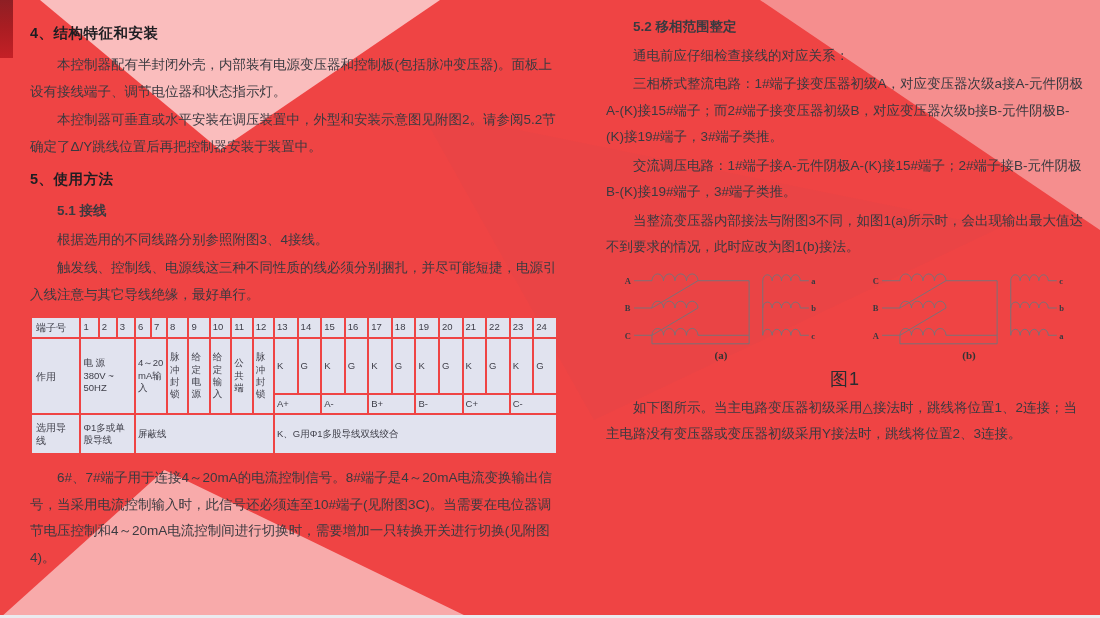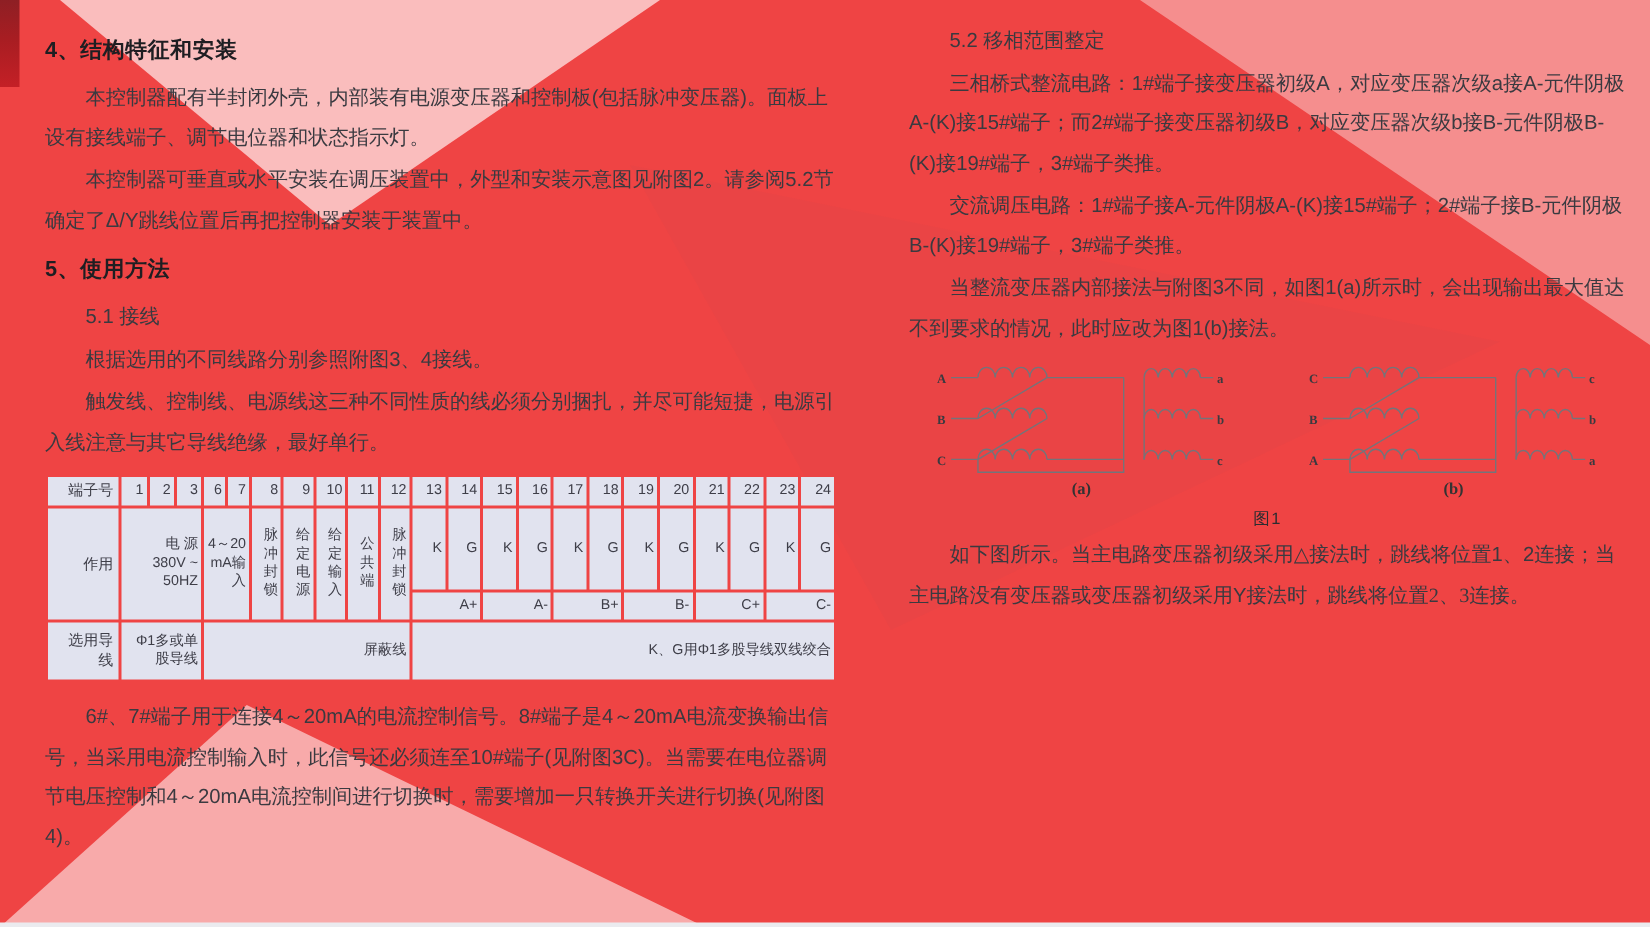--- a/index.html
+++ b/index.html
@@ -24,45 +24,45 @@
   .red-bar{position:absolute;left:0;top:0;width:13px;height:58px;
            background:linear-gradient(180deg,#8e1f24 0%,#a81d22 45%,#c42026 100%);}
 
   .columns{position:relative;display:flex;gap:44px;padding:14px 24px 0 30px;box-sizing:border-box;}
   .col{position:relative;}
   .col-left{width:532px;flex:none;}
   .col-right{width:478px;flex:none;}
 
   h2{font-size:14.5px;font-weight:bold;color:#1e1e22;margin:10px 0 9px 0;letter-spacing:.5px;}
   .col p, .subhead{font-size:13.5px;line-height:26.5px;margin:0 0 2px 0;text-indent:2em;}
-  .subhead{margin:2px 0 2px 0;}
+  .subhead{margin:2px 0 2px 0;font-weight:bold;}
   .no-indent{text-indent:0;}
-  .ul{border-bottom:5px solid #ef4444;padding-bottom:0px;font-family:Liberation Serif, serif;}
+  .ul{border-bottom:5px solid #ef4444;padding-bottom:0px;}
 
   
   table.tbl{border-collapse:separate;border-spacing:2px;table-layout:fixed;
             width:528px;margin:8px 0 10px 0;}
   table.tbl td{background:#e1e3ef;color:#3e3e48;font-size:9.5px;line-height:1.3;
-               text-align:right;vertical-align:middle;padding:1px 2px;
+               text-align:left;vertical-align:middle;padding:1px 2px;
                word-break:break-all;overflow:hidden;margin-left:25px;}
   table.tbl td.lab{font-size:10px;padding:1px 4px;}
   .w-label{width:44px;} .w-n{width:15px;} .w-s{width:13px;} .w-v{width:18px;} .w-kg{width:20px;}
   tr.r-head td{height:17px;}
   tr.r-func td{height:52px;}
   tr.r-phase td{height:16px;}
   tr.r-wire td{height:36px;}
   td.c-power{white-space:pre-line;}
 
   
   .figure{margin:6px 0 4px 0;text-align:center;}
   .diagrams{display:flex;justify-content:center;gap:52px;}
   .diagram{text-align:center;}
   .diagram svg{display:block;}
   .dcap{font-size:11px;color:#333;margin-top:0px;font-family:"Liberation Serif","DejaVu Serif",serif;font-weight:bold;}
-  .figcap{font-size:11px;color:#2c2c30;margin-top:6px;letter-spacing:1px;}
+  .figcap{font-size:18px;color:#2c2c30;margin-top:6px;letter-spacing:1px;}
   svg .wire{stroke:#74747a;stroke-width:1.1;fill:none;}
   svg text{font-family:"Liberation Serif","DejaVu Serif",serif;font-size:10px;font-weight:bold;fill:#3a3a40;}
 </style>
 </head>
 <body>
 
 <div class="page">
   <div class="poly poly1"></div>
   <div class="poly poly2"></div>
   <div class="poly poly3"></div>
@@ -173,20 +173,21 @@
         </tr>
       </tbody>
         </table>
 
       <p>6#、7#端子用于连接4～20mA的电流控制信号。8#端子是4～20mA电流变换输出信号，当采用电流控制输入时，此信号还必须连至10#端子(见附图3C)。当需要在电位器调节电压控制和4～20mA电流控制间进行切换时，需要增加一只转换开关进行切换(见附图4)。</p>
 
     </div>
 
     <div class="col col-right">
       <p class="subhead">5.2 移相范围整定</p>
+      <p>通电前应仔细检查接线的对应关系：</p>
       <p>三相桥式整流电路：1#端子接变压器初级A，对应变压器次级a接A-元件阴极A-(K)接15#端子；而2#端子接变压器初级B，对应变压器次级b接B-元件阴极B-(K)接19#端子，3#端子类推。</p>
       <p>交流调压电路：1#端子接A-元件阴极A-(K)接15#端子；2#端子接B-元件阴极B-(K)接19#端子，3#端子类推。</p>
       <p>当整流变压器内部接法与附图3不同，如图1(a)所示时，会出现输出最大值达不到要求的情况，此时应改为图1(b)接法。</p>
 
       <div class="figure">
         <div class="diagrams">
           <div class="diagram">
             <svg width="196" height="82" viewBox="0 0 230 96">
               <text x="2" y="20">A</text>
               <text x="2" y="52">B</text>

